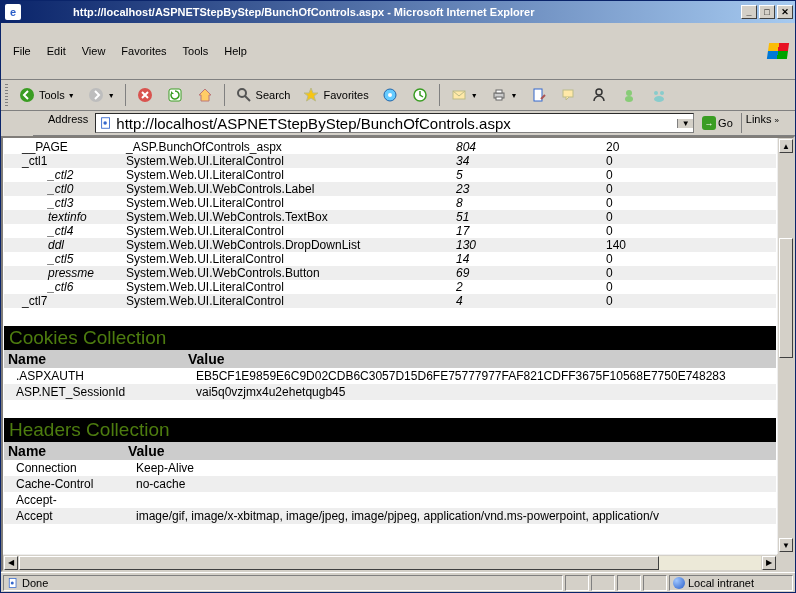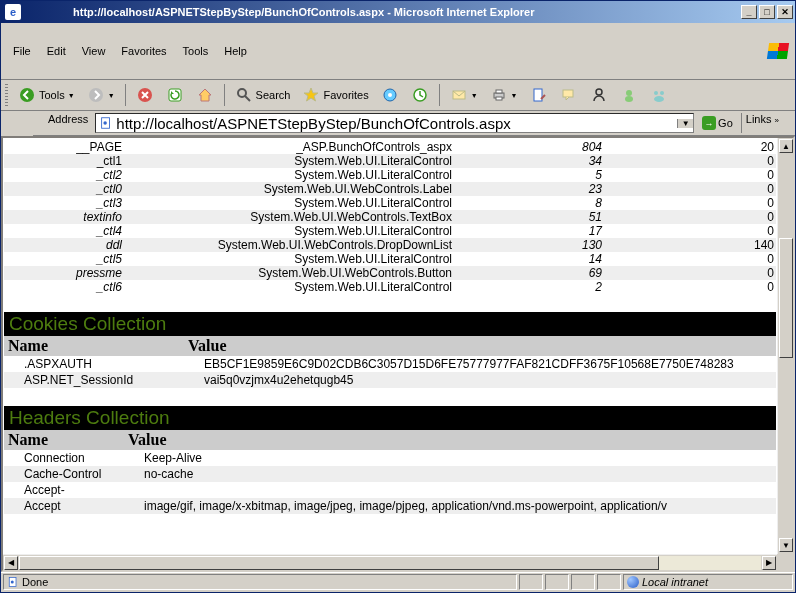--- a/index.html
+++ b/index.html
@@ -64,38 +64,38 @@
   .hscrollbar { position:absolute; left:0; right:16px; bottom:0; height:16px; background:#d4d0c8; border-top:1px solid #eee;}
   .sb-btn { width:14px; height:14px; margin:1px; background:#d4d0c8; border:1px solid #fff; border-right-color:#404040; border-bottom-color:#404040; font-size:8px; display:flex; align-items:center; justify-content:center;}
   .vscrollbar .thumb { margin:0 1px; width:14px; height:120px; background:#d4d0c8; border:1px solid #fff; border-right-color:#404040; border-bottom-color:#404040; position:absolute; top:100px;}
   .hscrollbar { display:flex; align-items:center;}
   .hscrollbar .track{ flex:1; height:14px; background:#ece9d8;}
   .hscrollbar .thumb{ width:640px; height:14px; background:#d4d0c8; border:1px solid #fff; border-right-color:#404040; border-bottom-color:#404040;}
   .sb-corner{position:absolute;right:0;bottom:0;width:16px;height:16px;background:#d4d0c8;}
 
   
   table.ctl { width:100%; border-collapse:collapse; table-layout:fixed;}
-  table.ctl td { padding:0px 2px; white-space:nowrap; overflow:hidden;text-align:right; }
+  table.ctl td { padding:0px 2px; white-space:nowrap; overflow:hidden; }
   table.ctl tr:nth-child(even){ background:#eeeeee;}
   .col-name{ width:120px; padding-left:10px !important;}
   .col-type{ width:330px;}
   .col-n1{ width:150px;font-style:italic;}
   .col-n2{ }
   .indent1{ padding-left:18px !important;}
   .indent2{ padding-left:44px !important;font-style:italic;}
 
   .section-head{ background:#000; color:#4d7c0f; font-family: Verdana, Arial, sans-serif; font-size:19px; padding:1px 5px; margin-top:18px;}
   table.kv{ width:100%; border-collapse:collapse; font-size:12px;}
-  table.kv th{ text-align:left; font-weight:normal; background:#cccccc; padding:1px 4px; font-family: Liberation Serif, serif; font-size:16px; font-weight:bold;}
-  table.kv td{ padding:1px 20px; vertical-align:top; white-space:nowrap;}
+  table.kv th{ text-align:left; font-weight:normal; background:#cccccc; padding:1px 4px; font-family: Liberation Sans, sans-serif; font-size:14px; font-weight:bold;}
+  table.kv td{ padding:1px 12px; vertical-align:top; white-space:nowrap;}
   table.kv .k{ width:180px;}
   table.hdr .k{ width:120px; white-space:normal;}
   table.kv tr:nth-child(even){ background:#eeeeee;}
 
-  .status-bar { height:20px; display:flex; border-top:1px solid #fff; background:#d4d0c8; padding:1px 2px; gap:2px;}
+  .status-bar { height:20px; display:flex; align-items:center; border-top:1px solid #fff; background:#d4d0c8; padding:1px 2px; gap:2px;}
   .status-seg { height:16px; border:1px solid #808080; border-top-color:#808080; border-left-color:#808080; border-right-color:#fff; border-bottom-color:#fff; display:flex; align-items:center; padding:0 3px; gap:3px;}
   .status-main{ flex:1;}
   .status-small{ width:24px;}
   .zone-ic{ width:12px;height:12px; background:radial-gradient(circle at 30% 30%, #9fc6ff, #2a5ec8); border-radius:50%;}
   .done-ic{ width:12px;height:12px; }
 </style>
 </head>
 <body>
 
 <div class="window">
@@ -350,20 +350,26 @@
                 <td class="col-type">System.Web.UI.WebControls.Button</td>
                 <td class="col-n1">69</td>
                 <td class="col-n2">0</td>
               </tr>
               <tr>
                 <td class="col-name indent2">_ctl6</td>
                 <td class="col-type">System.Web.UI.LiteralControl</td>
                 <td class="col-n1">2</td>
                 <td class="col-n2">0</td>
               </tr>
+              <tr>
+                <td class="col-name indent1">_ctl7</td>
+                <td class="col-type">System.Web.UI.LiteralControl</td>
+                <td class="col-n1">4</td>
+                <td class="col-n2">0</td>
+              </tr>
             </tbody>
         </table>
 
         <div class="section-head">Cookies Collection</div>
         <table class="kv">
           <tbody>
               <tr>
                 <th class="k">Name</th>
                 <th>Value</th>
               </tr>
@@ -431,19 +437,19 @@
             <rect x="3" y="2" width="9" height="12" fill="#fff" stroke="#36c"></rect>
             <circle cx="7" cy="8" r="2" fill="#36c"></circle>
           </svg>
       </span>
       <span>Done</span>
     </div>
     <div class="status-seg status-small"></div>
     <div class="status-seg status-small"></div>
     <div class="status-seg status-small"></div>
     <div class="status-seg status-small"></div>
-    <div class="status-seg" style="width:170px;font-style:italic;">
+    <div class="status-seg" style="width:124px;">
       <span class="zone-ic"></span>
       <span>Local intranet</span>
     </div>
   </div>
 
 </div>
 
 </body></html>

